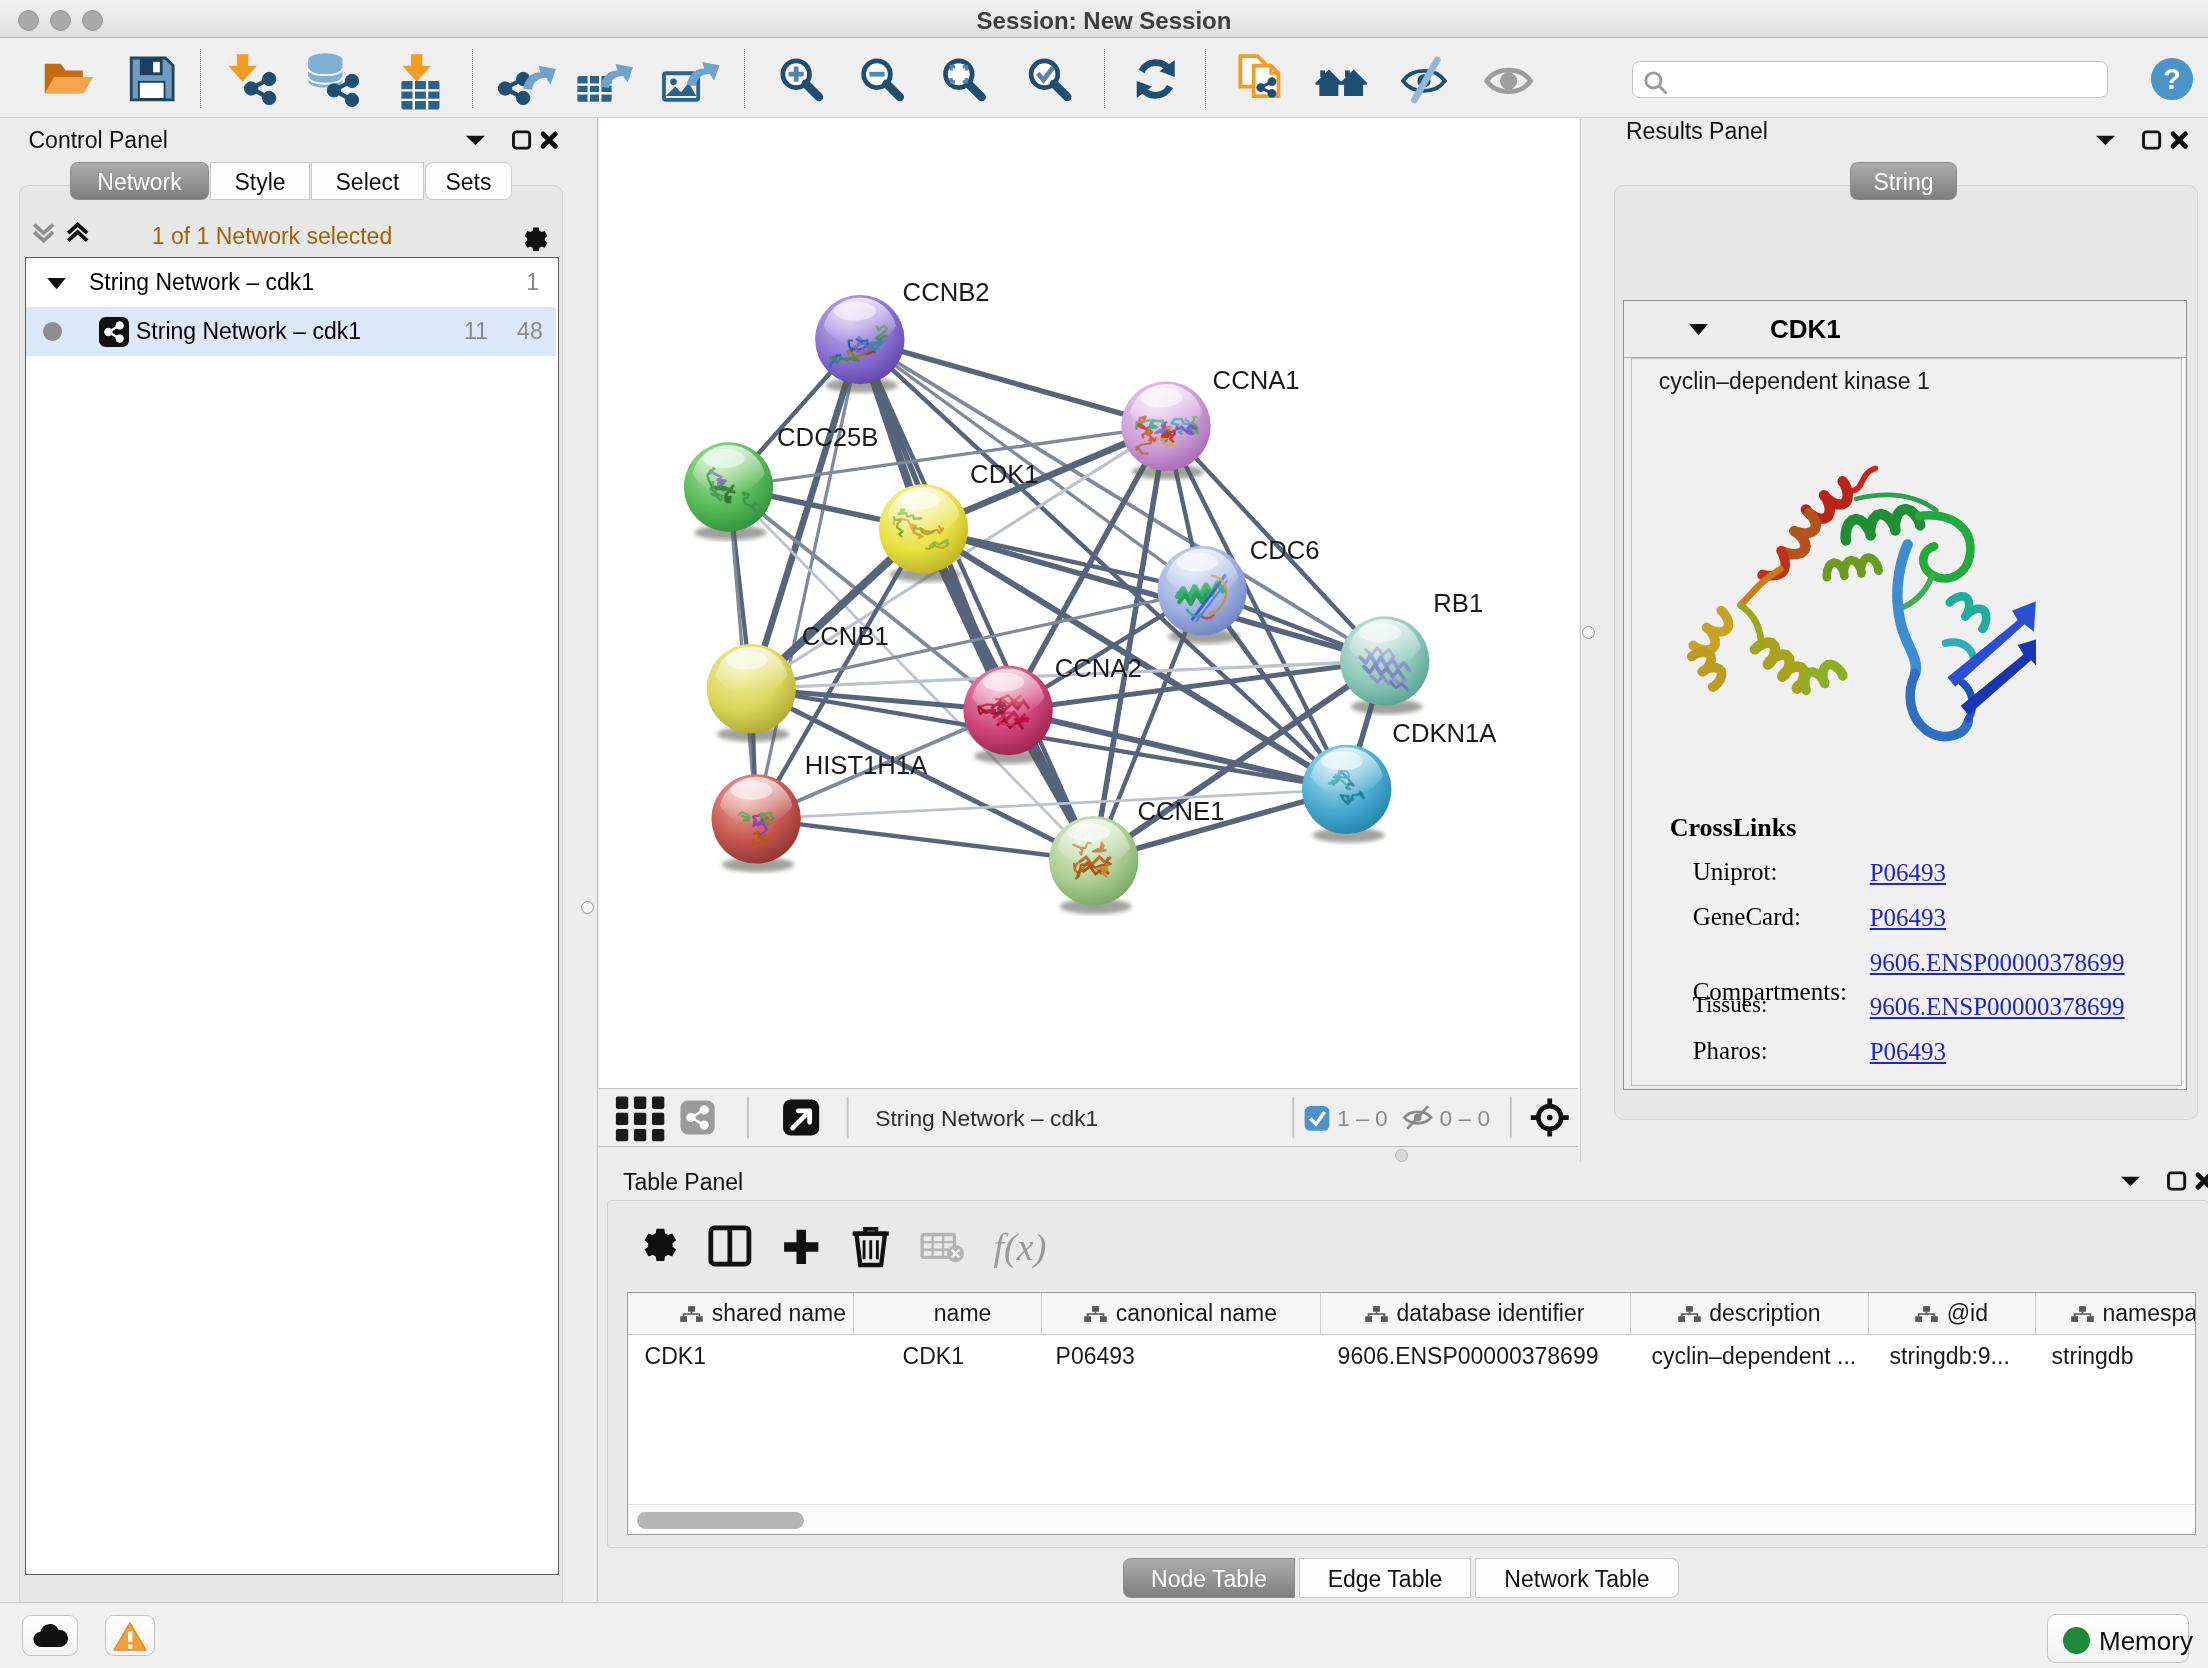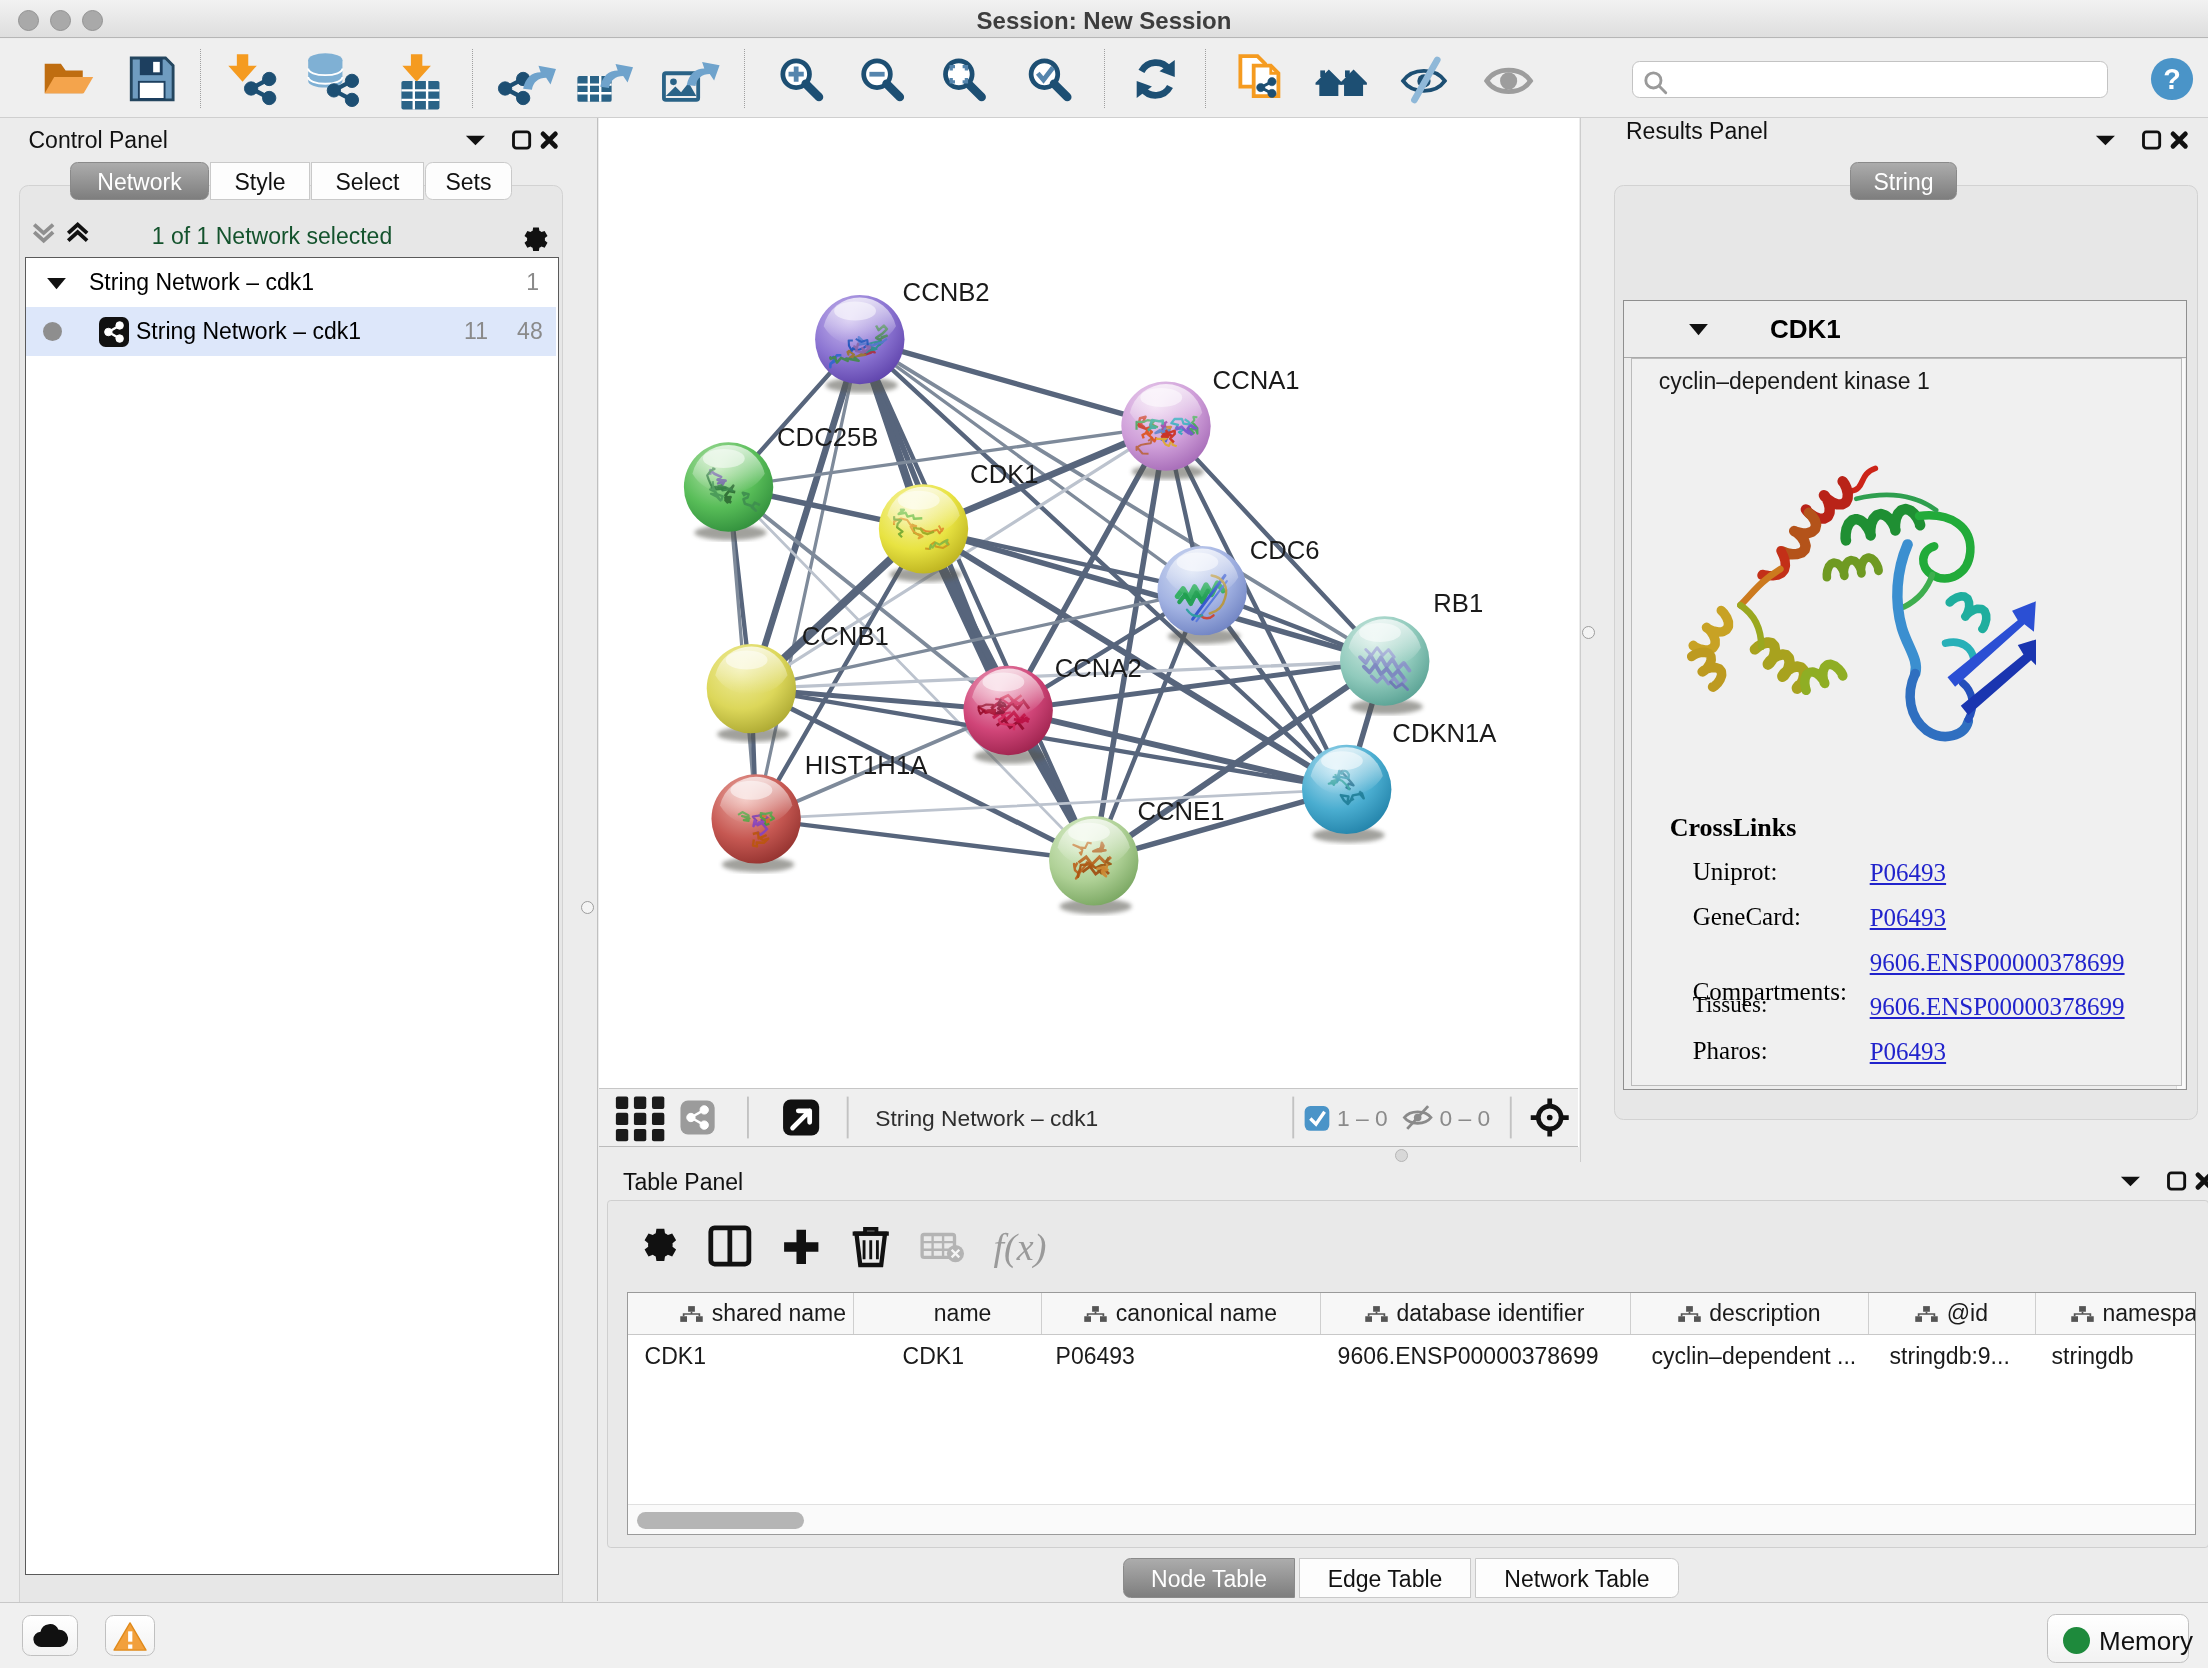--- a/index.html
+++ b/index.html
@@ -230,21 +230,21 @@
       </svg>
     <div class="abs roundframe" style="left:19px; top:67px; width:544px; height:1463px;"></div>
     <div class="abs tab tabsel" style="left:70px; top:44px; width:139px; height:38px; line-height:38px; border-radius:7.6px;">Network</div>
     <div class="abs tab" style="left:210px; top:44px; width:100px; height:38px; line-height:38px;">Style</div>
     <div class="abs tab" style="left:311px; top:44px; width:113px; height:38px; line-height:38px;">Select</div>
     <div class="abs tab" style="left:425px; top:44px; width:87px; height:38px; line-height:38px; border-radius:7.6px;">Sets</div>
     <svg class="abs" style="left:30px; top:99px;" width="67" height="34" viewBox="0 0 70 36">
         <path d="M4,8 L14,17 L24,8 M4,16 L14,25 L24,16" fill="none" stroke="#8f8f8f" stroke-width="4"></path>
         <path d="M40,25 L50,16 L60,25 M40,17 L50,8 L60,17" fill="none" stroke="#111" stroke-width="4"></path>
       </svg>
-    <div class="abs" style="left:0; top:105px; width:544px; text-align:center; font-size:23px; color:#14532d;">1 of 1 Network selected</div>
+    <div class="abs" style="left:0; top:105px; width:544px; text-align:center; font-size:23px; color:#a16207;">1 of 1 Network selected</div>
     <svg class="abs" style="left:521px; top:107px;" width="30" height="30" viewBox="0 0 24 24">
         <path fill="#111" d="M12,8.5A3.5,3.5 0 1,0 12,15.5A3.5,3.5 0 1,0 12,8.5M12,10A2,2 0 1,1 12,14A2,2 0 1,1 12,10M9.7,2 L9.3,4.6 C8.7,4.85 8.1,5.2 7.6,5.6 L5.1,4.7 L2.8,8.7 L4.9,10.4 C4.8,11 4.8,11.7 4.9,12.4 L2.8,14.1 L5.1,18.1 L7.6,17.2 C8.1,17.6 8.7,17.9 9.3,18.2 L9.7,20.8 L14.3,20.8 L14.7,18.2 C15.3,17.9 15.9,17.6 16.4,17.2 L18.9,18.1 L21.2,14.1 L19.1,12.4 C19.2,11.7 19.2,11 19.1,10.4 L21.2,8.7 L18.9,4.7 L16.4,5.6 C15.9,5.2 15.3,4.85 14.7,4.6 L14.3,2 Z"></path>
       </svg>
     <div class="abs whitebox" style="left:25px; top:139px; width:534px; height:1318px;">
       <div class="abs" style="left:0; top:0; width:530px; height:49px; background:#fff;">
         <svg class="abs" style="left:19px; top:18px;" width="23" height="15" viewBox="0 0 24 16">
             <path d="M2,2 L22,2 L12,14 Z" fill="#111"></path>
           </svg>
         <span class="abs" style="left:63px; top:10.5px; font-size:23px;">String Network – cdk1</span>
         <span class="abs graytext" style="right:17px; top:10.5px; font-size:23px;">1</span>

